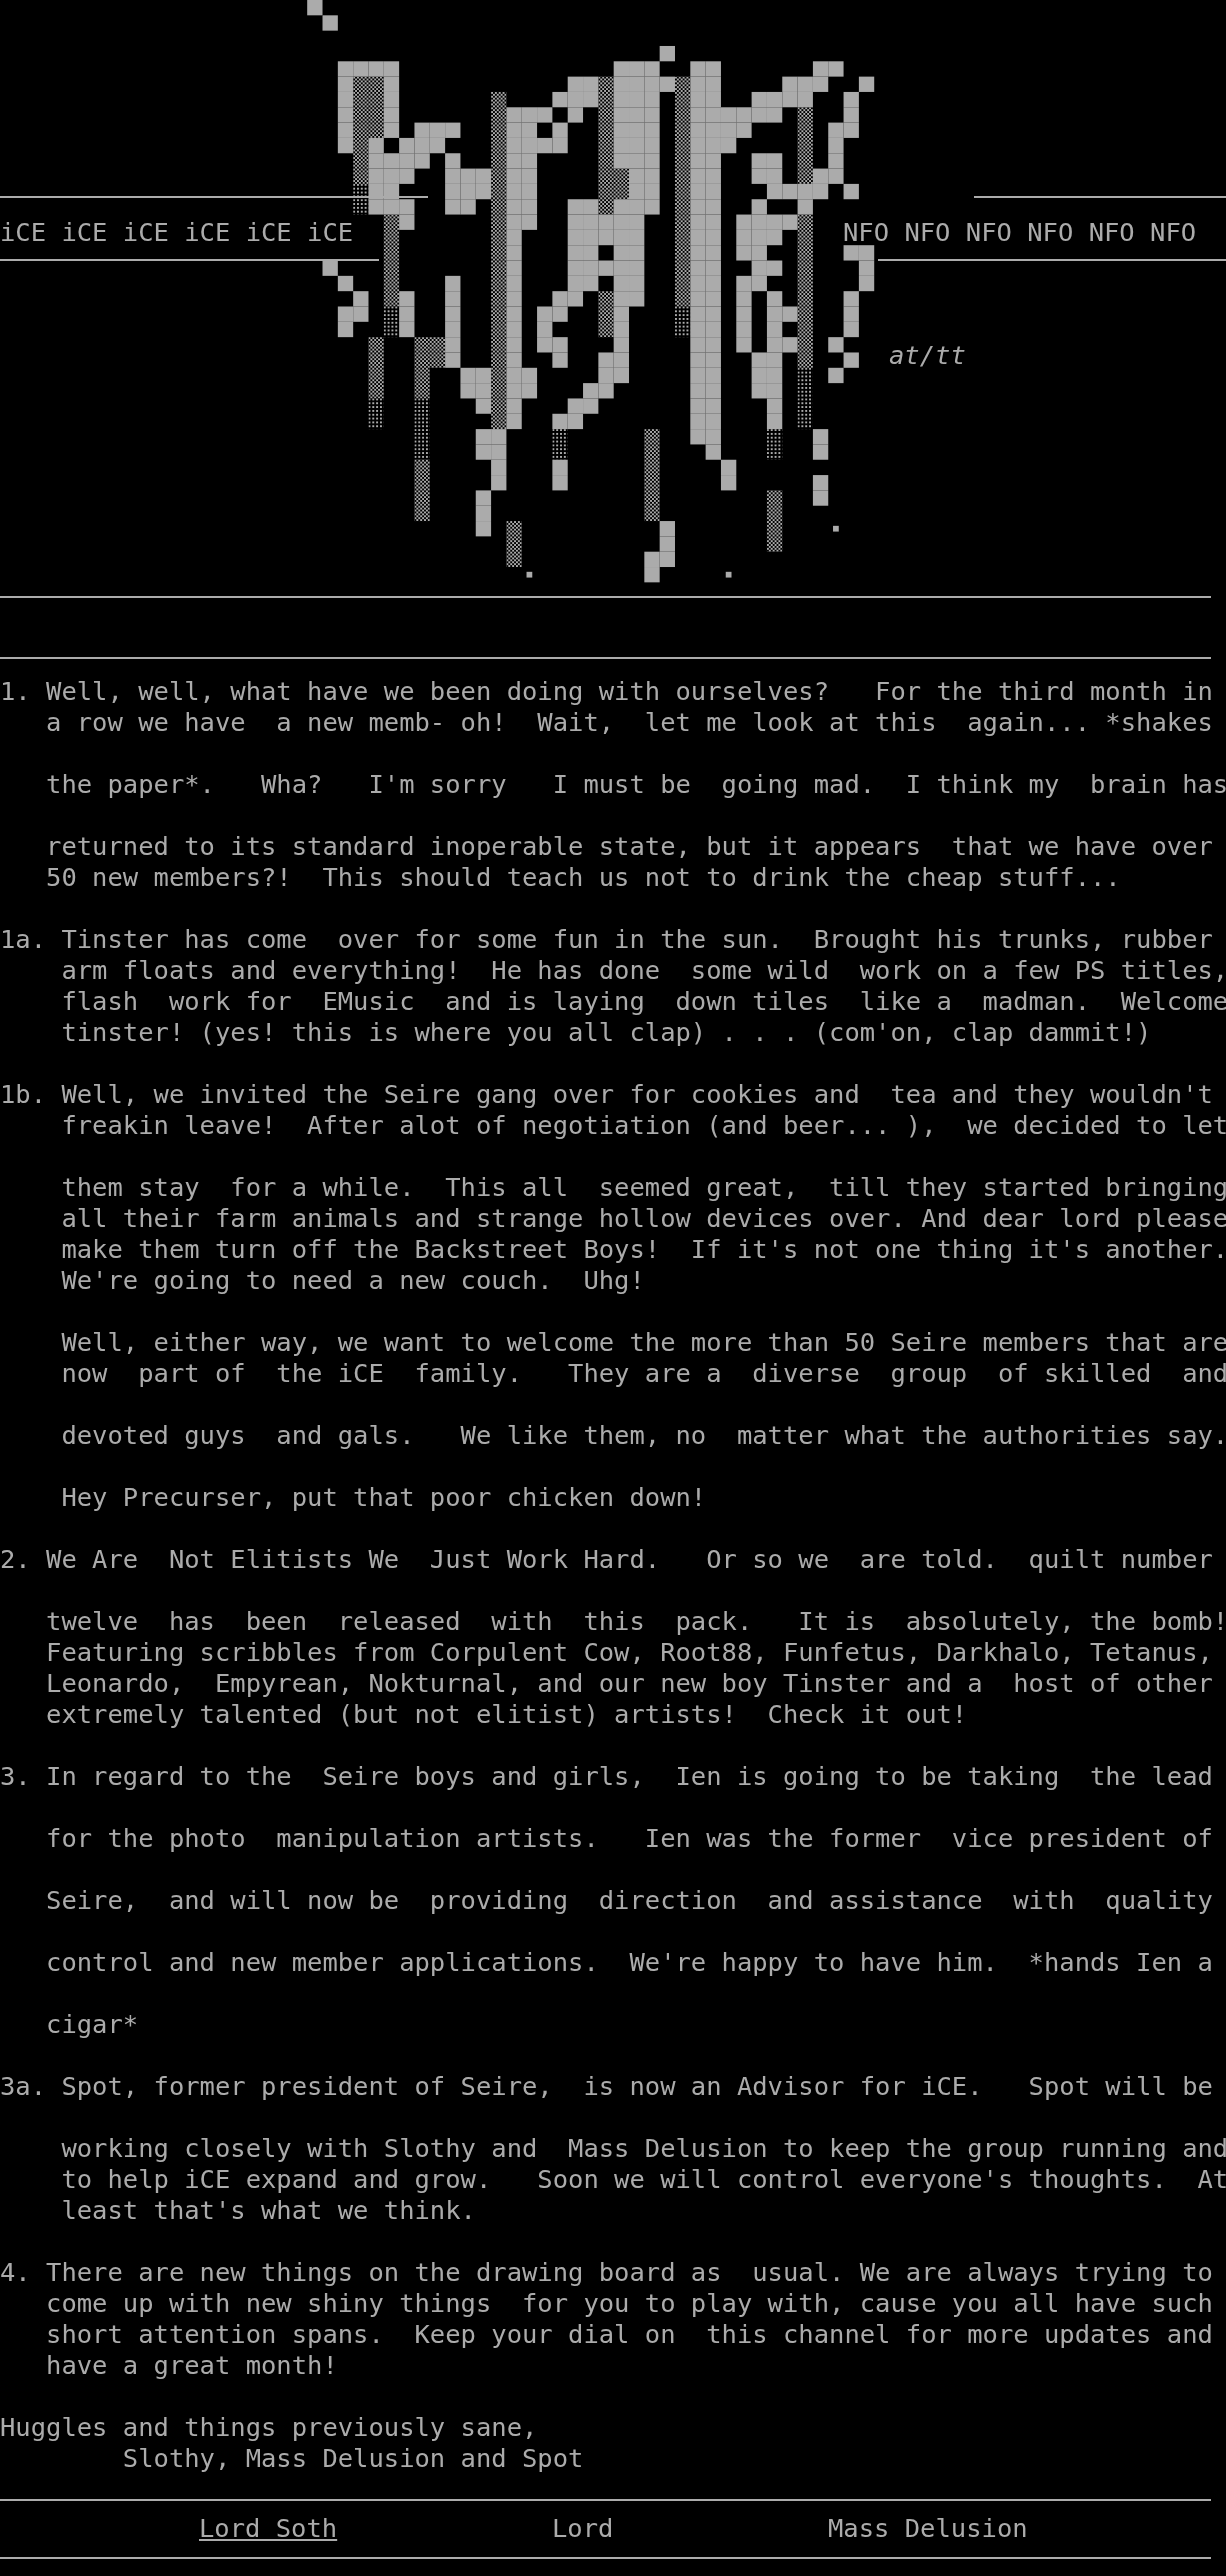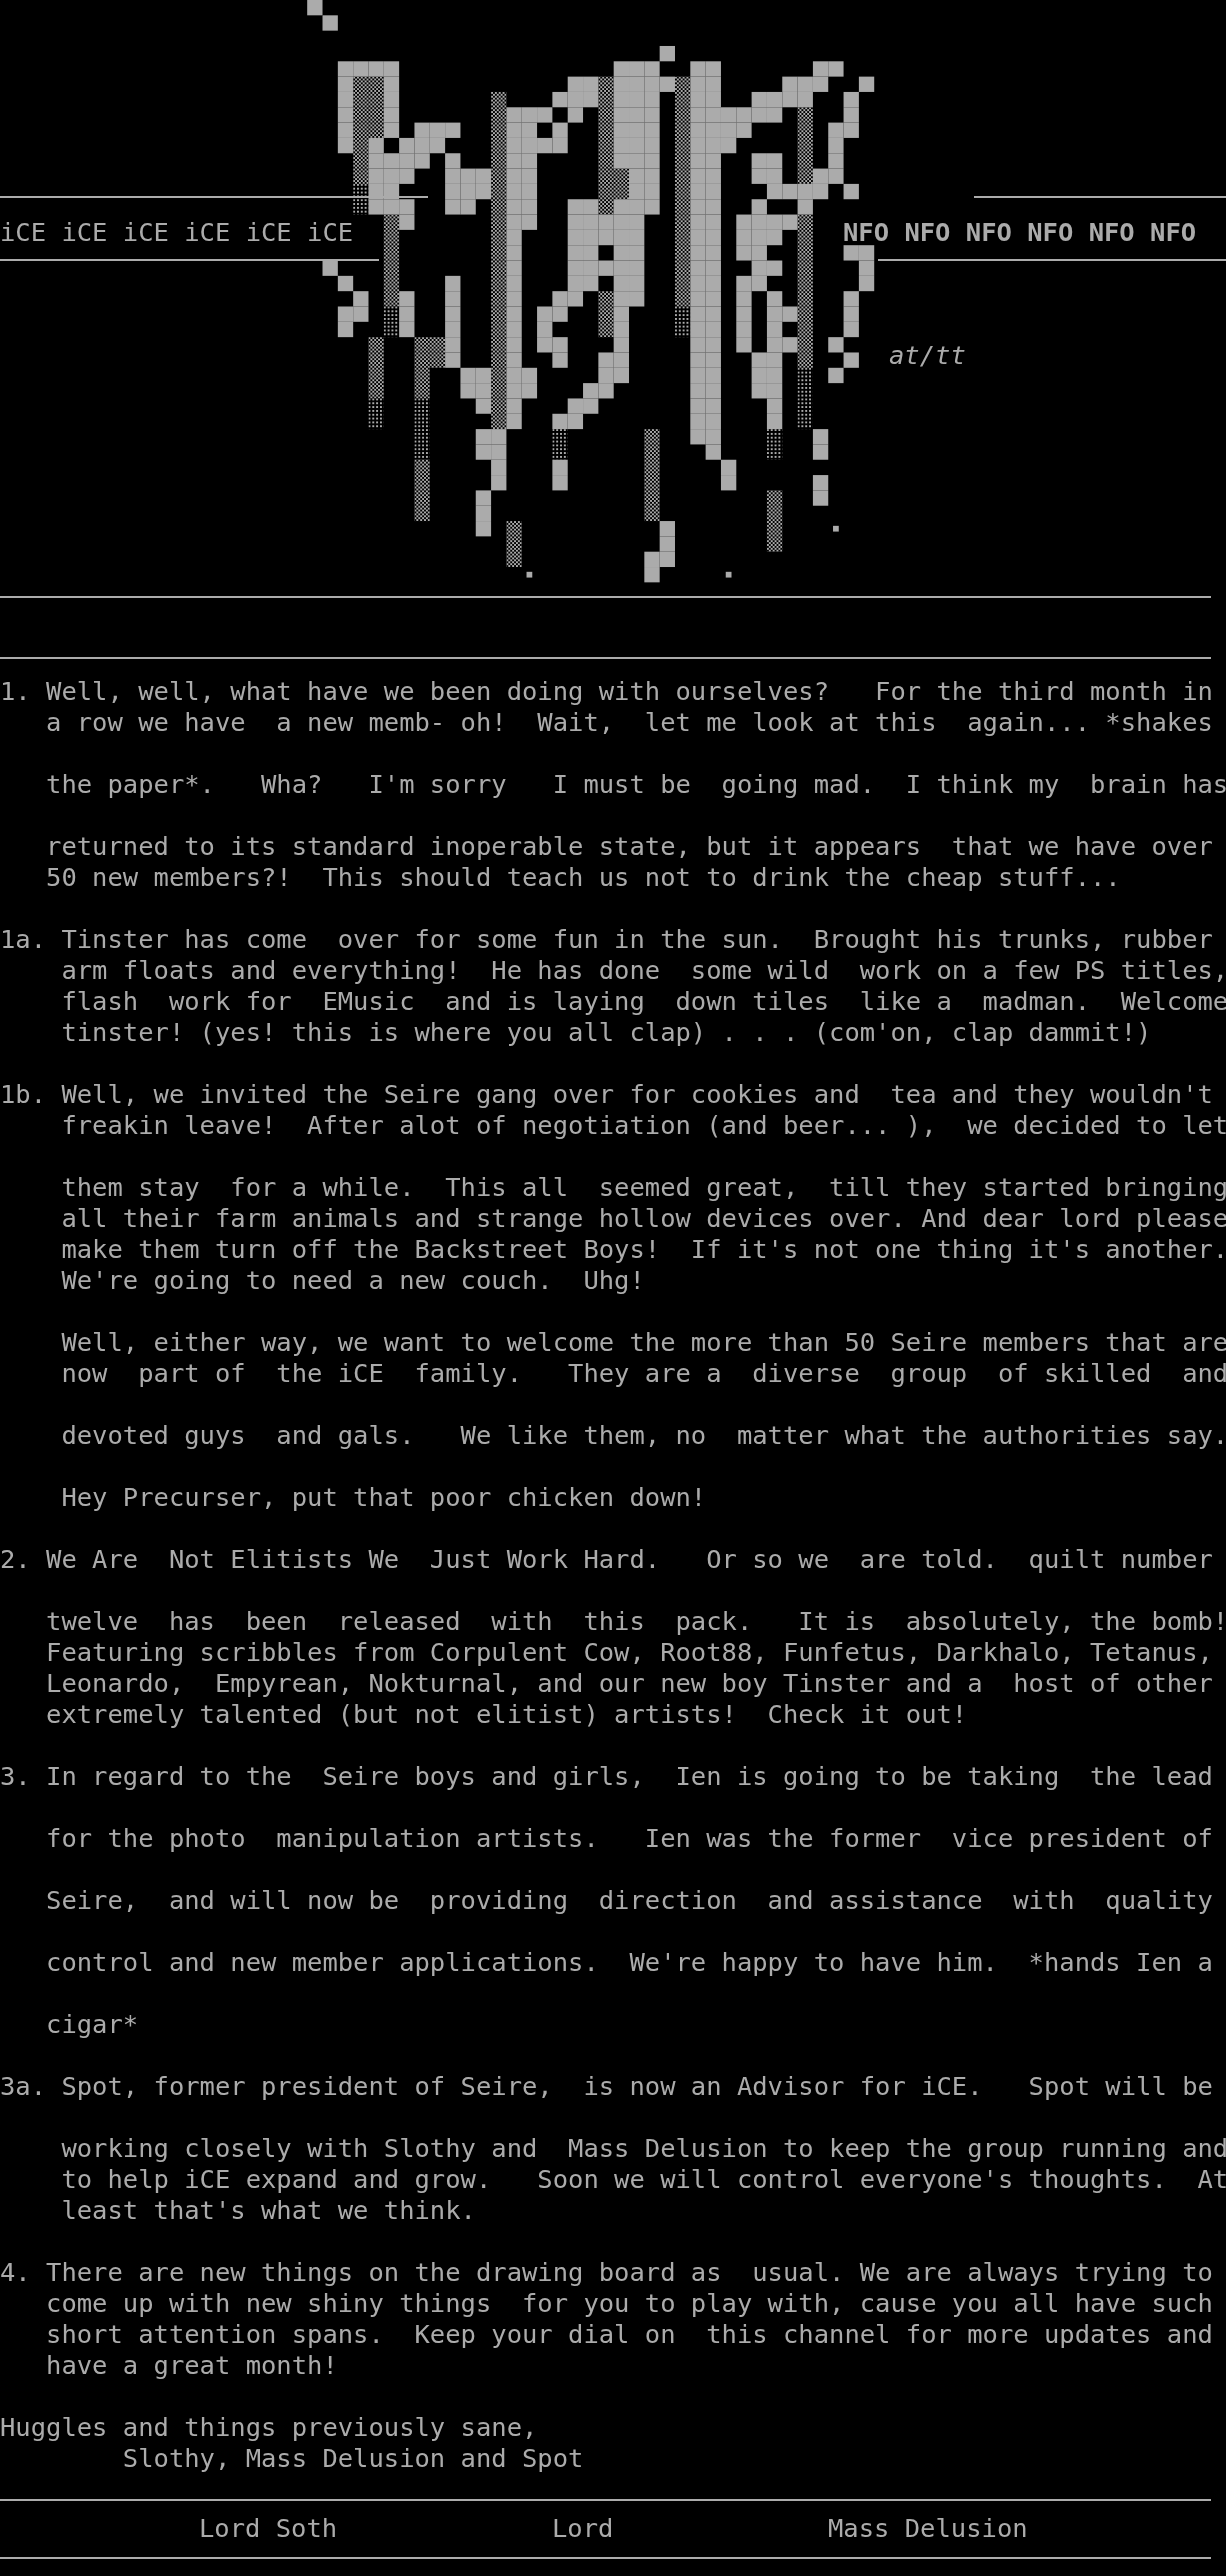--- a/index.html
+++ b/index.html
@@ -503,21 +503,21 @@
       <div class="rule" style="left: 0px; top: 259px; width: 379px;"></div>
       <div class="rule" style="left: 878px; top: 259px; width: 349px;"></div>
       <div class="rule" style="left: 0px; top: 596px; width: 1211px;"></div>
       <div class="rule" style="left: 0px; top: 657px; width: 1211px;"></div>
       <div class="rule" style="left: 0px; top: 2499px; width: 1211px;"></div>
       <div class="rule" style="left: 0px; top: 2557px; width: 1211px;"></div>
     </div>
 
   <span class="mono pos" style="left:0;top:217px;">iCE iCE iCE iCE iCE iCE</span>
 
-  <span class="mono pos" style="left:843px;top:217px;font-weight:bold;">NFO NFO NFO NFO NFO NFO</span>
+  <span class="mono pos" style="left:843px;top:217px;">NFO NFO NFO NFO NFO NFO</span>
 
   <span class="mono pos" style="left:889px;top:340px;font-style:italic;">at/tt</span>
 
 
   <pre id="nfo-body">1. Well, well, what have we been doing with ourselves?   For the third month in
    a row we have  a new memb- oh!  Wait,  let me look at this  again... *shakes
 
    the paper*.   Wha?   I'm sorry   I must be  going mad.  I think my  brain has
 
    returned to its standard inoperable state, but it appears  that we have over
@@ -567,18 +567,18 @@
     least that's what we think.
 
 4. There are new things on the drawing board as  usual. We are always trying to
    come up with new shiny things  for you to play with, cause you all have such
    short attention spans.  Keep your dial on  this channel for more updates and
    have a great month!
 
 Huggles and things previously sane,
         Slothy, Mass Delusion and Spot</pre>
 
-  <span class="mono pos" id="footer-name-0" style="left: 199px; top: 2513px;">Lord Soth</span>
+  <span class="mono pos" id="footer-name-0" style="left: 199px; top: 2513px; text-decoration: underline;">Lord Soth</span>
   <span class="mono pos" id="footer-name-1" style="left: 552px; top: 2513px;">Lord</span>
   <span class="mono pos" id="footer-name-2" style="left: 828px; top: 2513px;">Mass Delusion</span>
 
 </div>
 
 
 </body></html>

